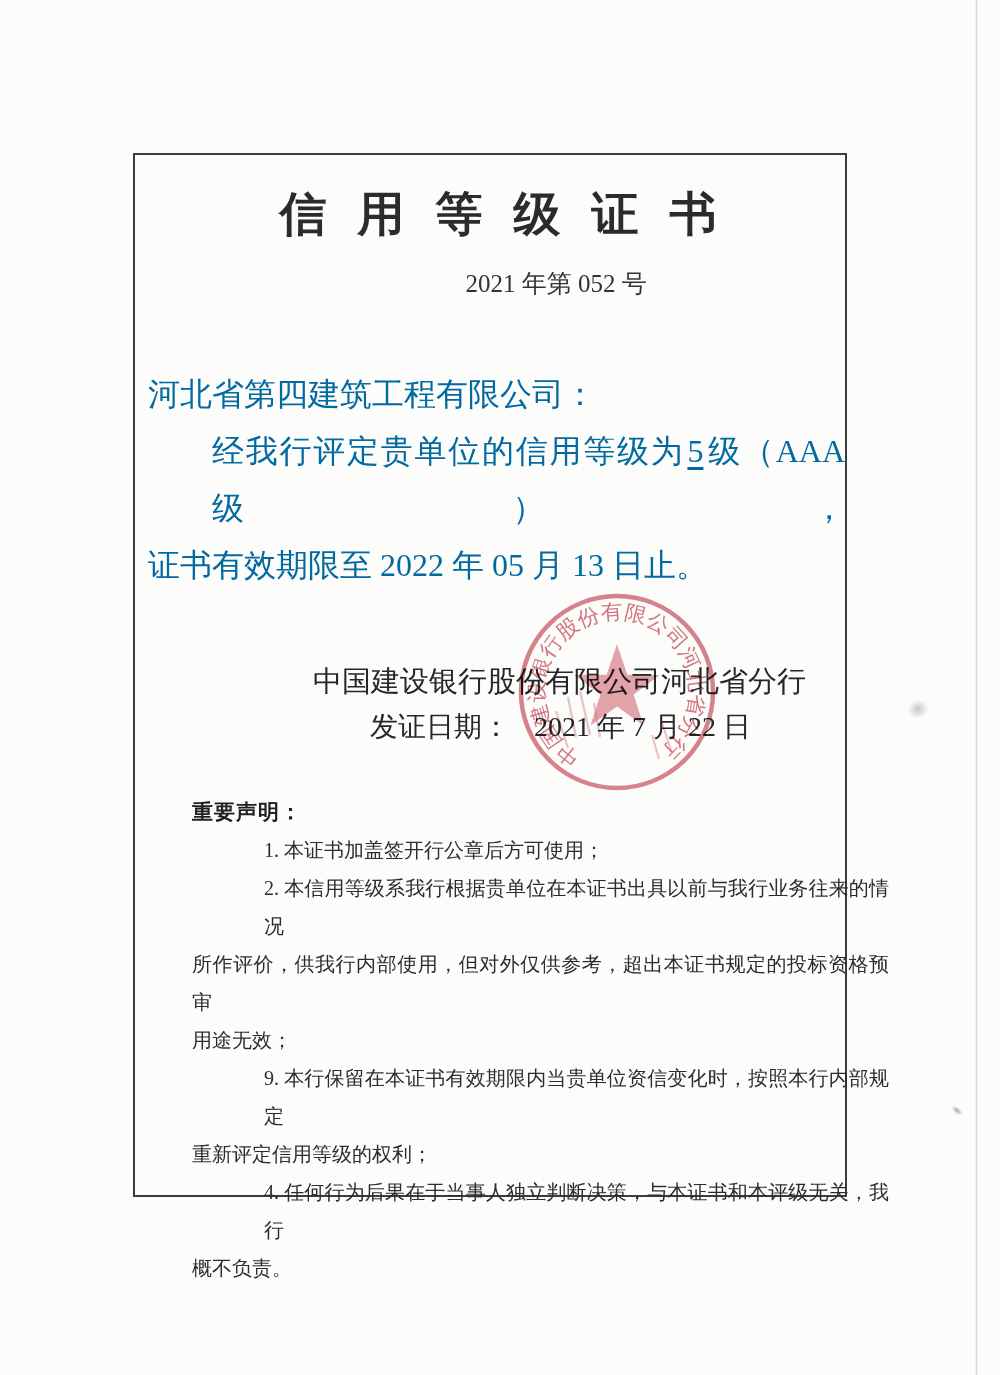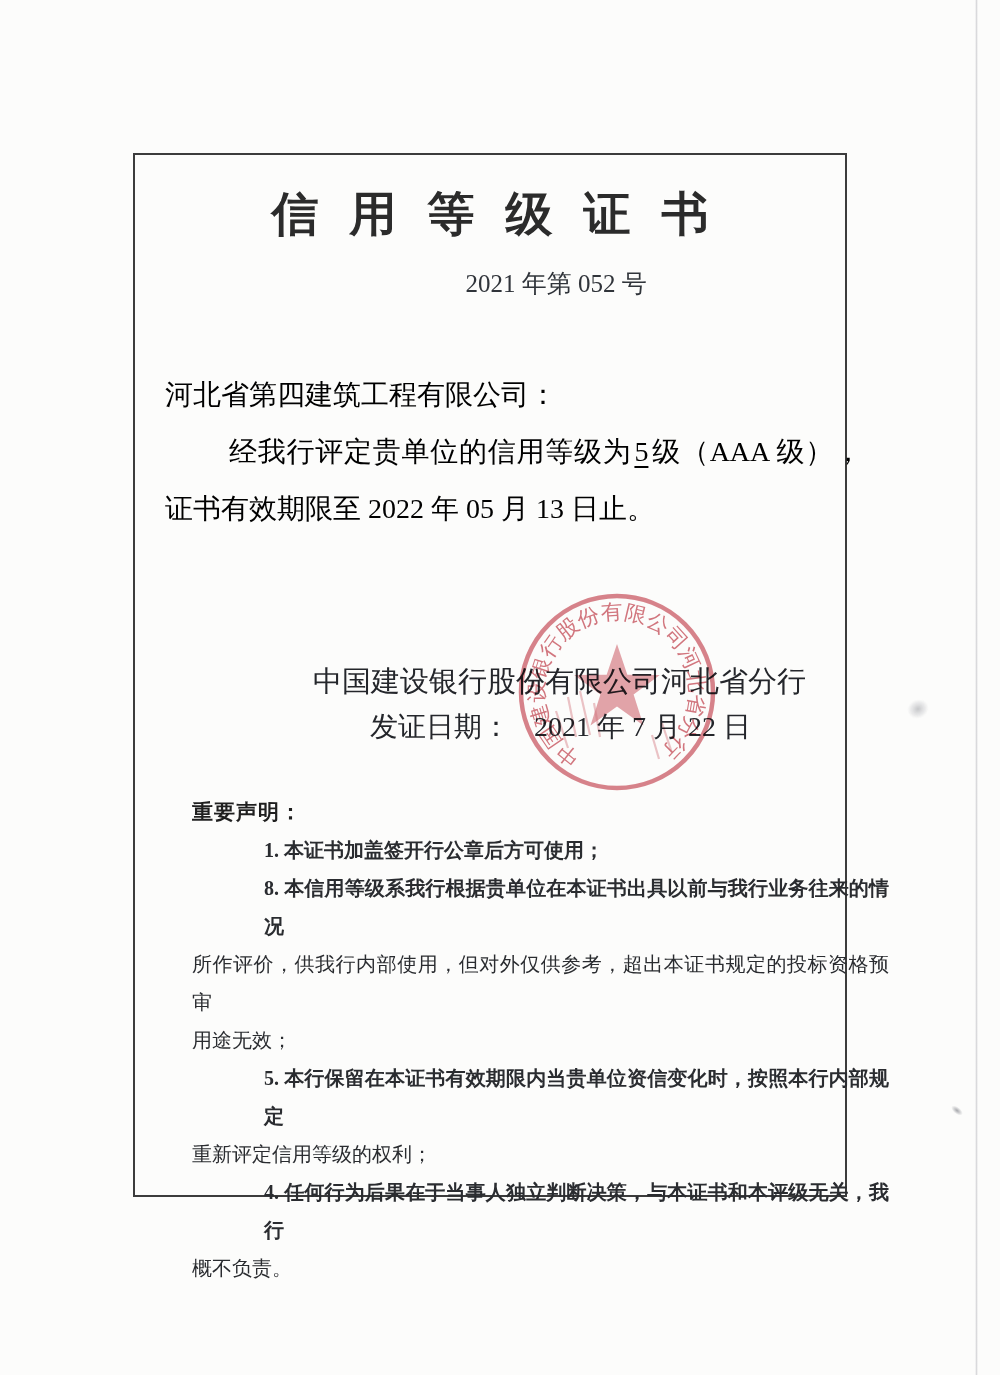--- a/index.html
+++ b/index.html
@@ -16,34 +16,34 @@
     left:133px;top:153px;width:710px;height:1040px;
     border:2px solid #3c3c3c;
     background:transparent;
   }
 
   
   .cert-title{
     left:133px;top:184px;width:714px;
     text-align:center;
     font-family:"Liberation Sans","DejaVu Sans",sans-serif;
-    font-weight:700;font-size:47px;line-height:60px;color:#2b2b2b;
+    font-weight:700;font-size:47px;line-height:60px;color:#2b2b2b;padding-left:8px;
   }
   .cert-title span{letter-spacing:31px;margin-right:-31px;}
 
   
   .cert-number{
     left:133px;top:267px;width:846px;
     text-align:center;font-size:25px;line-height:34px;color:#30343a;
   }
 
   
   .cert-body{
-    left:165px;top:366px;width:697px;
-    font-size:28px;line-height:57px;color:#000000;
+    left:148px;top:366px;width:697px;
+    font-size:32px;line-height:57px;color:#0369a1;
   }
   .cert-body .line{white-space:nowrap;}
   .cert-body .just{
     white-space:normal;text-align:justify;text-align-last:justify;
     text-justify:inter-ideograph;
   }
   .ind64{padding-left:64px;}
   .grade-underline{
     text-decoration:underline;text-underline-offset:5px;
     padding:0 3px;
@@ -62,21 +62,21 @@
 
   
   .decl{
     left:148px;top:793px;width:697px;
     font-size:20px;line-height:38px;color:#2a2c30;margin-left:44px;
   }
   .decl .head{
     font-family:"Liberation Sans","DejaVu Sans",sans-serif;
     font-weight:700;font-size:21px;color:#1f1f1f;letter-spacing:1px;
   }
-  .decl .ind{padding-left:72px;font-weight:bold;}
+  .decl .ind{padding-left:72px;}
   .decl .just{
     text-align:justify;text-align-last:justify;text-justify:inter-ideograph;
   }
 
   
   .seal{
     left:510px;top:585px;width:214px;height:214px;
     mix-blend-mode:multiply;opacity:.88;pointer-events:none;
   }
 
@@ -131,24 +131,24 @@
     <line x1="46" y1="126" x2="58" y2="163"></line>
     <line x1="84" y1="118" x2="90" y2="152"></line>
     <line x1="152" y1="138" x2="162" y2="168"></line>
     <line x1="142" y1="150" x2="149" y2="174"></line>
   </g>
 </svg>
 
 <div class="abs decl">
   <div class="head">重要声明：</div>
   <div class="ind">1. 本证书加盖签开行公章后方可使用；</div>
-  <div class="ind just">8. 本信用等级系我行根据贵单位在本证书出具以前与我行业务往来的情况</div>
+  <div class="ind just">2. 本信用等级系我行根据贵单位在本证书出具以前与我行业务往来的情况</div>
   <div class="just">所作评价，供我行内部使用，但对外仅供参考，超出本证书规定的投标资格预审</div>
   <div>用途无效；</div>
-  <div class="ind just">5. 本行保留在本证书有效期限内当贵单位资信变化时，按照本行内部规定</div>
+  <div class="ind just">9. 本行保留在本证书有效期限内当贵单位资信变化时，按照本行内部规定</div>
   <div>重新评定信用等级的权利；</div>
   <div class="ind just">4. 任何行为后果在于当事人独立判断决策，与本证书和本评级无关，我行</div>
   <div>概不负责。</div>
 </div>
 
 <div class="abs edge-line"></div>
 <div class="abs smudge1"></div>
 <div class="abs smudge2"></div>
 
 </body></html>

